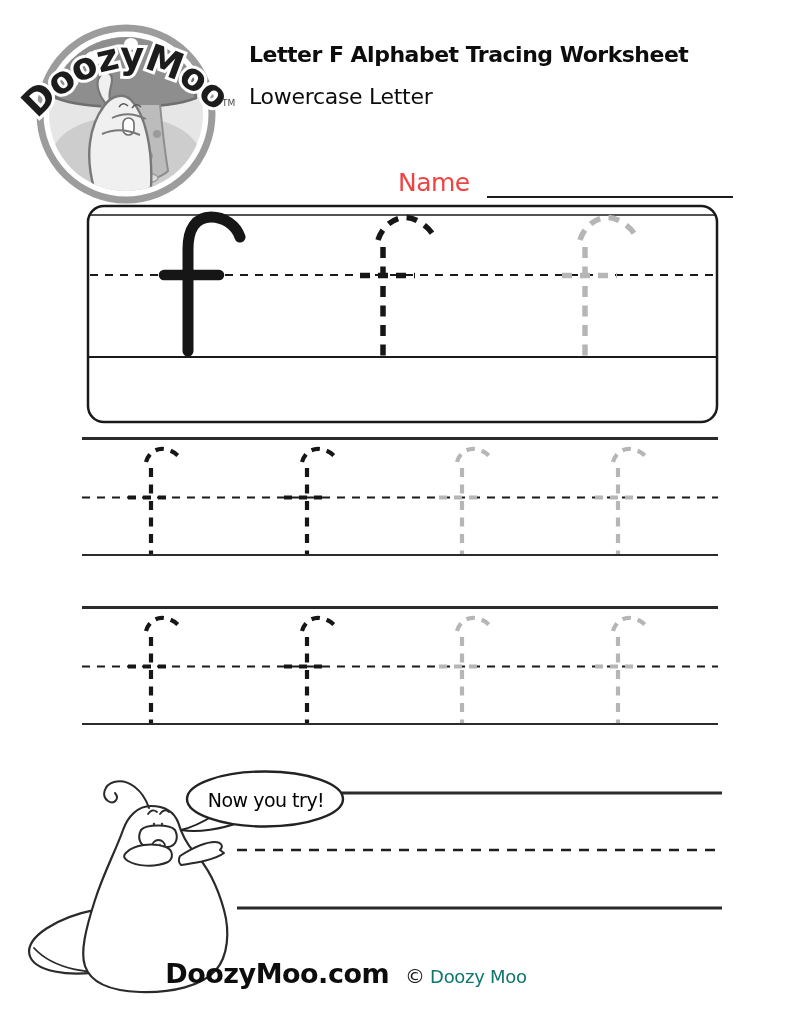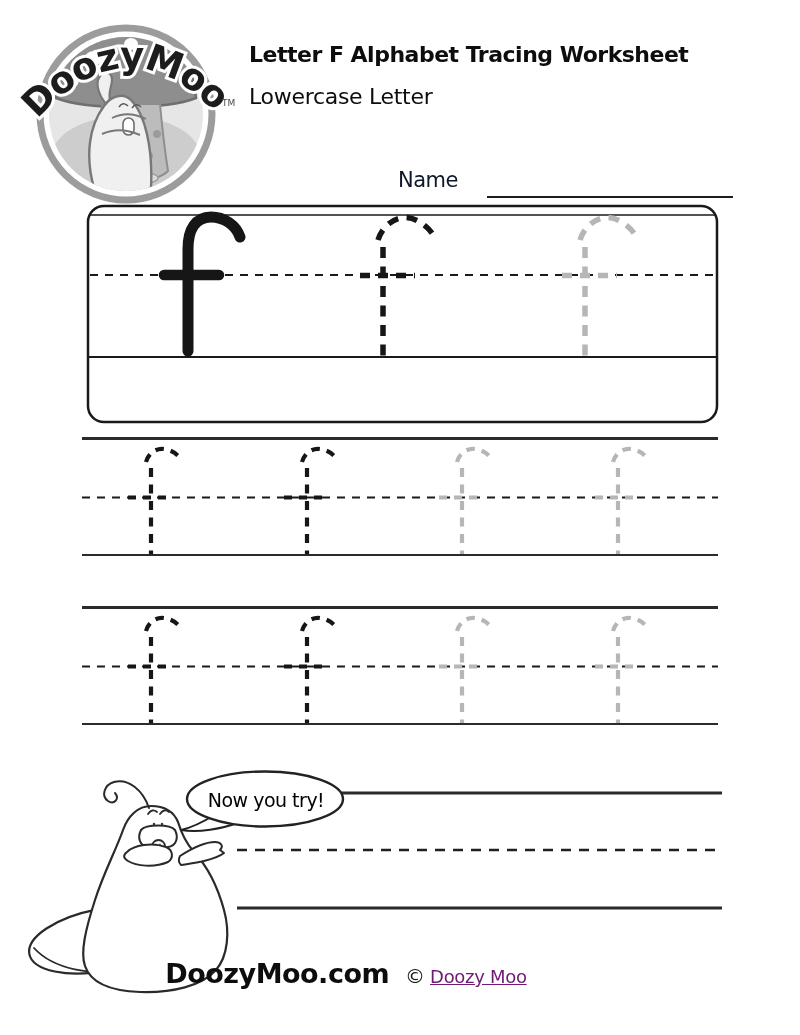--- a/index.html
+++ b/index.html
@@ -10,36 +10,36 @@
   .abs{position:absolute;}
   .title{
     left:249px;top:44px;width:500px;
     font-size:22px;font-weight:bold;letter-spacing:-0.5px;line-height:1.0;color:#0d0d0d;
   }
   .subtitle{
     left:249px;top:84px;width:400px;
     font-size:22px;font-weight:normal;letter-spacing:-0.3px;color:#0d0d0d;
   }
   .name-label{
-    left:398px;top:168px;font-size:21px;letter-spacing:-0.5px;color:#0f172a;text-align:center;
+    left:398px;top:168px;font-size:25px;letter-spacing:-0.5px;color:#ef4444;text-align:center;
   }
   .name-line{
     left:487px;top:170px;width:246px;height:26px;border-bottom:2.5px solid #1c1c1c;
   }
   .bubble-text{
     left:195px;top:789px;width:142px;text-align:center;
     font-size:19px;letter-spacing:-0.5px;color:#000000;white-space:nowrap;
   }
   .footer{
     left:0;top:958px;width:692px;display:flex;justify-content:center;align-items:baseline;gap:16px;
   }
   .footer .site{font-size:27px;font-weight:bold;letter-spacing:-0.5px;color:#0d0d0d;}
   .footer .copy{display:flex;align-items:baseline;gap:5px;}
   .footer .copy .sym{font-size:20px;color:#1a1a1a;}
-  .footer .copy .owner{font-size:18px;color:#701a75;letter-spacing:-0.3px;text-decoration:underline;}
+  .footer .copy .owner{font-size:18px;color:#0f766e;letter-spacing:-0.3px;}
   svg{display:block;}
   svg text{font-family:"DejaVu Sans","Liberation Sans",sans-serif;}
 </style>
 </head>
 <body>
 
 <div class="page">
 
   <svg class="abs" style="left:16px;top:6px" width="224" height="208" viewBox="0 0 224 208">
     <defs>

